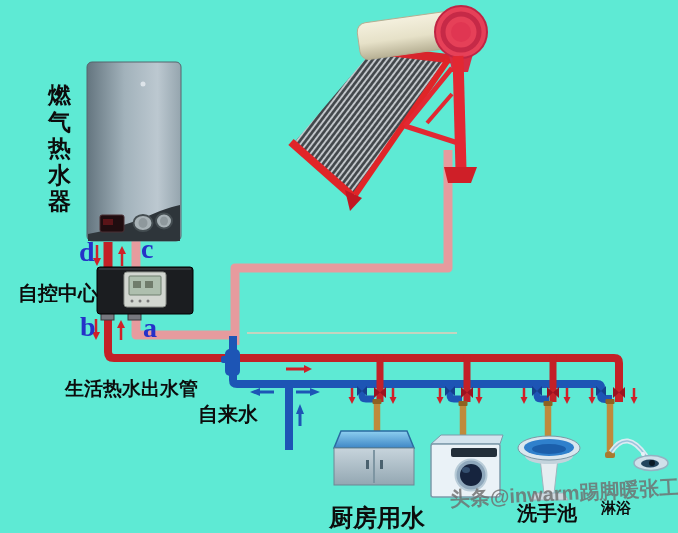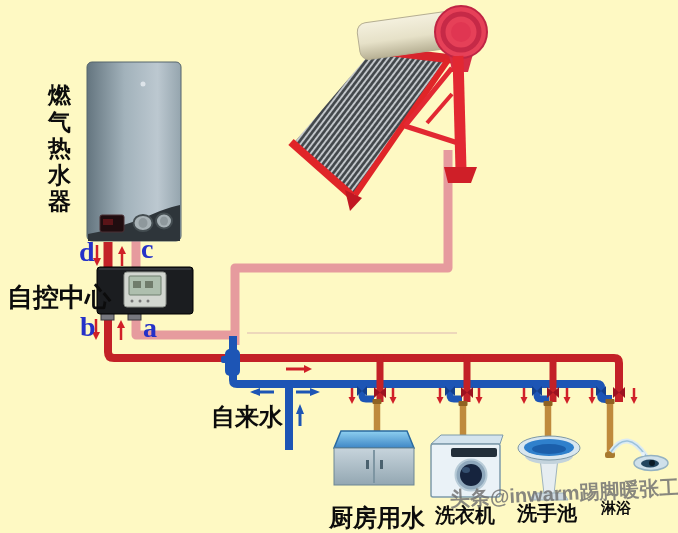--- a/index.html
+++ b/index.html
@@ -1,24 +1,24 @@
 <!DOCTYPE html>
 <html><head>
 <meta charset="utf-8">
 <style>
   html,body{margin:0;padding:0;background:#ffffff;}
-  #stage{position:relative;width:678px;height:533px;background:#fef9c3;overflow:hidden;
+  #stage{position:relative;width:678px;height:533px;background:#5eead4;overflow:hidden;
          font-family:"Liberation Sans",sans-serif;}
   #diagram-svg{position:absolute;left:0;top:0;z-index:1;}
   .lbl{position:absolute;z-index:3;color:#0c0c0c;font-weight:bold;white-space:nowrap;}
   #lbl-gas{left:45px;top:82px;width:29px;font-size:23px;line-height:26.5px;
            white-space:normal;word-break:break-all;text-align:center;}
-  #lbl-cc{left:7px;top:280px;font-size:26px;}
+  #lbl-cc{left:18px;top:280px;font-size:20px;}
   #lbl-hot{left:65px;top:376px;font-size:19px;}
-  #lbl-tap{left:211px;top:401px;font-size:24px;}
+  #lbl-tap{left:198px;top:401px;font-size:20px;}
   #lbl-kitchen{left:329px;top:502px;font-size:24px;}
   #lbl-washer{left:435px;top:502px;font-size:20px;}
   #lbl-basin{left:517px;top:500px;font-size:20px;}
   #lbl-shower{left:601px;top:499px;font-size:15px;}
   .portletter{position:absolute;z-index:3;font-family:"Liberation Serif",serif;
               font-weight:bold;font-size:28px;color:#2531c8;line-height:1;}
   #port-d{left:79px;top:238px;} #port-c{left:141px;top:235px;}
   #port-b{left:80px;top:313px;} #port-a{left:143px;top:314px;}
   #watermark{left:450px;top:486px;font-size:20px;color:#6f6f6f;opacity:.82;
              transform:rotate(-3deg);transform-origin:left center;}
@@ -239,27 +239,27 @@
     <rect x="133" y="281" width="8" height="7" fill="#55604f" opacity="0.7"></rect>
     <rect x="145" y="281" width="8" height="7" fill="#55604f" opacity="0.7"></rect>
     <circle cx="132" cy="301" r="1.5" fill="#777777"></circle>
     <circle cx="140" cy="301" r="1.5" fill="#777777"></circle>
     <circle cx="148" cy="301" r="1.5" fill="#777777"></circle>
   </g>
 </svg>
 
 <div class="lbl" id="lbl-gas">燃气热水器</div>
 <div class="lbl" id="lbl-cc">自控中心</div>
+<div class="lbl" id="lbl-hot">生活热水出水管</div>
 <div class="lbl" id="lbl-tap">自来水</div>
 
 <div class="portletter" id="port-d">d</div>
 <div class="portletter" id="port-c">c</div>
 <div class="portletter" id="port-b">b</div>
 <div class="portletter" id="port-a">a</div>
 
 <div class="lbl" id="lbl-kitchen">厨房用水</div>
-<div class="lbl" id="lbl-washer">洗衣机</div>
 <div class="lbl" id="lbl-basin">洗手池</div>
 <div class="lbl" id="lbl-shower">淋浴</div>
 
 <div class="lbl" id="watermark">头条@inwarm踢脚暖张工</div>
 
 </div>
 
 </body></html>

